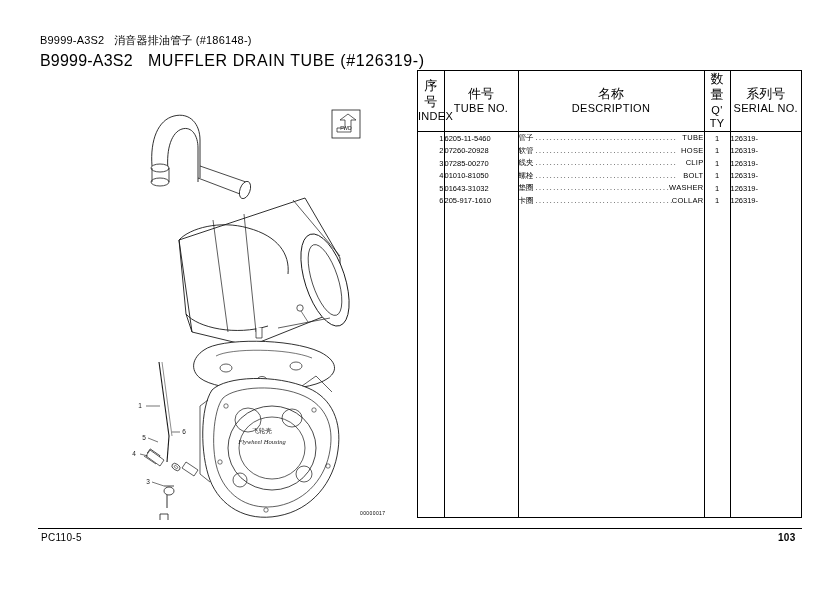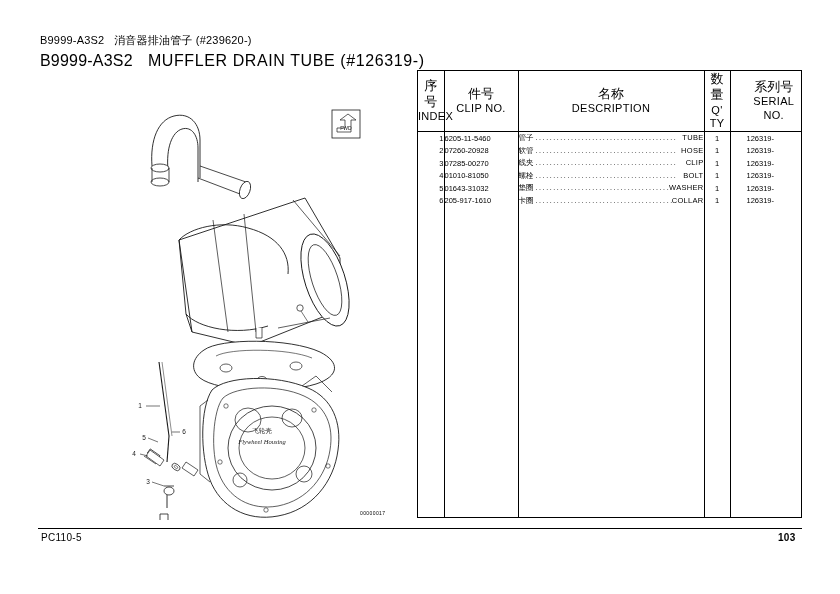--- a/index.html
+++ b/index.html
@@ -84,21 +84,20 @@
   }
   table.parts th, table.parts td {
     border-right: 1px solid #000;
     font-weight: normal;
     font-size: 7.5px;
     padding: 0;
     vertical-align: middle;
   }
   table.parts th:last-child, table.parts td:last-child {
     border-right: none;
-    padding-left: 16px;
   }
   thead th {
     border-bottom: 1px solid #000;
     height: 22px;
     text-align: center;
     line-height: 1.25;
   }
   thead th .cn {
     display: block;
     font-size: 13px;
@@ -156,21 +155,21 @@
   }
 </style>
 </head>
 <body>
 
 <div class="page">
 
   <div class="header">
     <div class="line1">
       <span class="code">B9999-A3S2</span>
-      &nbsp;&nbsp;<span>消音器排油管子 (#239620-)</span>
+      &nbsp;&nbsp;<span>消音器排油管子 (#186148-)</span>
     </div>
     <div class="line2">
       <span class="code">B9999-A3S2</span>
       &nbsp;&nbsp;<span>MUFFLER DRAIN TUBE (#126319-)</span>
     </div>
   </div>
 
   <div class="drawing">
     <svg width="372" height="450" viewBox="0 0 372 450" fill="none" stroke="#1a1a1a" stroke-width="0.8">
 
@@ -297,21 +296,21 @@
         <col style="width:71px">
       </colgroup>
       <thead>
         <tr>
           <th>
             <span class="cn">序号</span>
             <span class="en">INDEX</span>
           </th>
           <th>
             <span class="cn">件号</span>
-            <span class="en">CLIP NO.</span>
+            <span class="en">TUBE NO.</span>
           </th>
           <th>
             <span class="cn">名称</span>
             <span class="en">DESCRIPTION</span>
           </th>
           <th>
             <span class="cn">数量</span>
             <span class="en">Q' TY</span>
           </th>
           <th>

